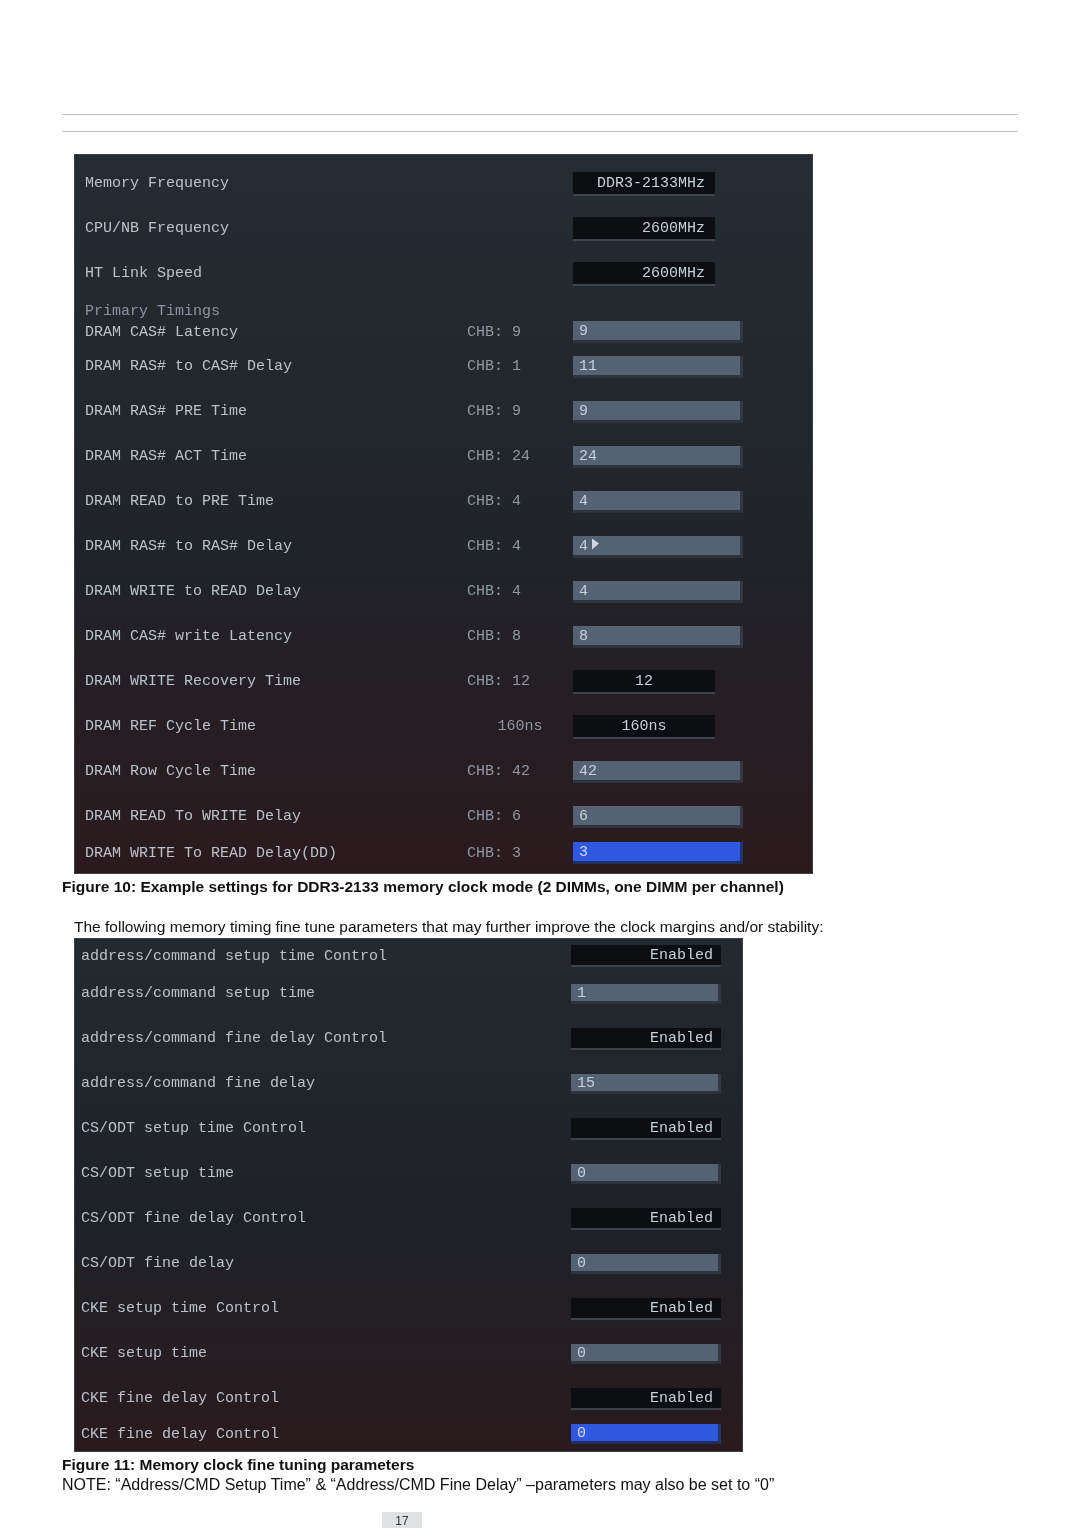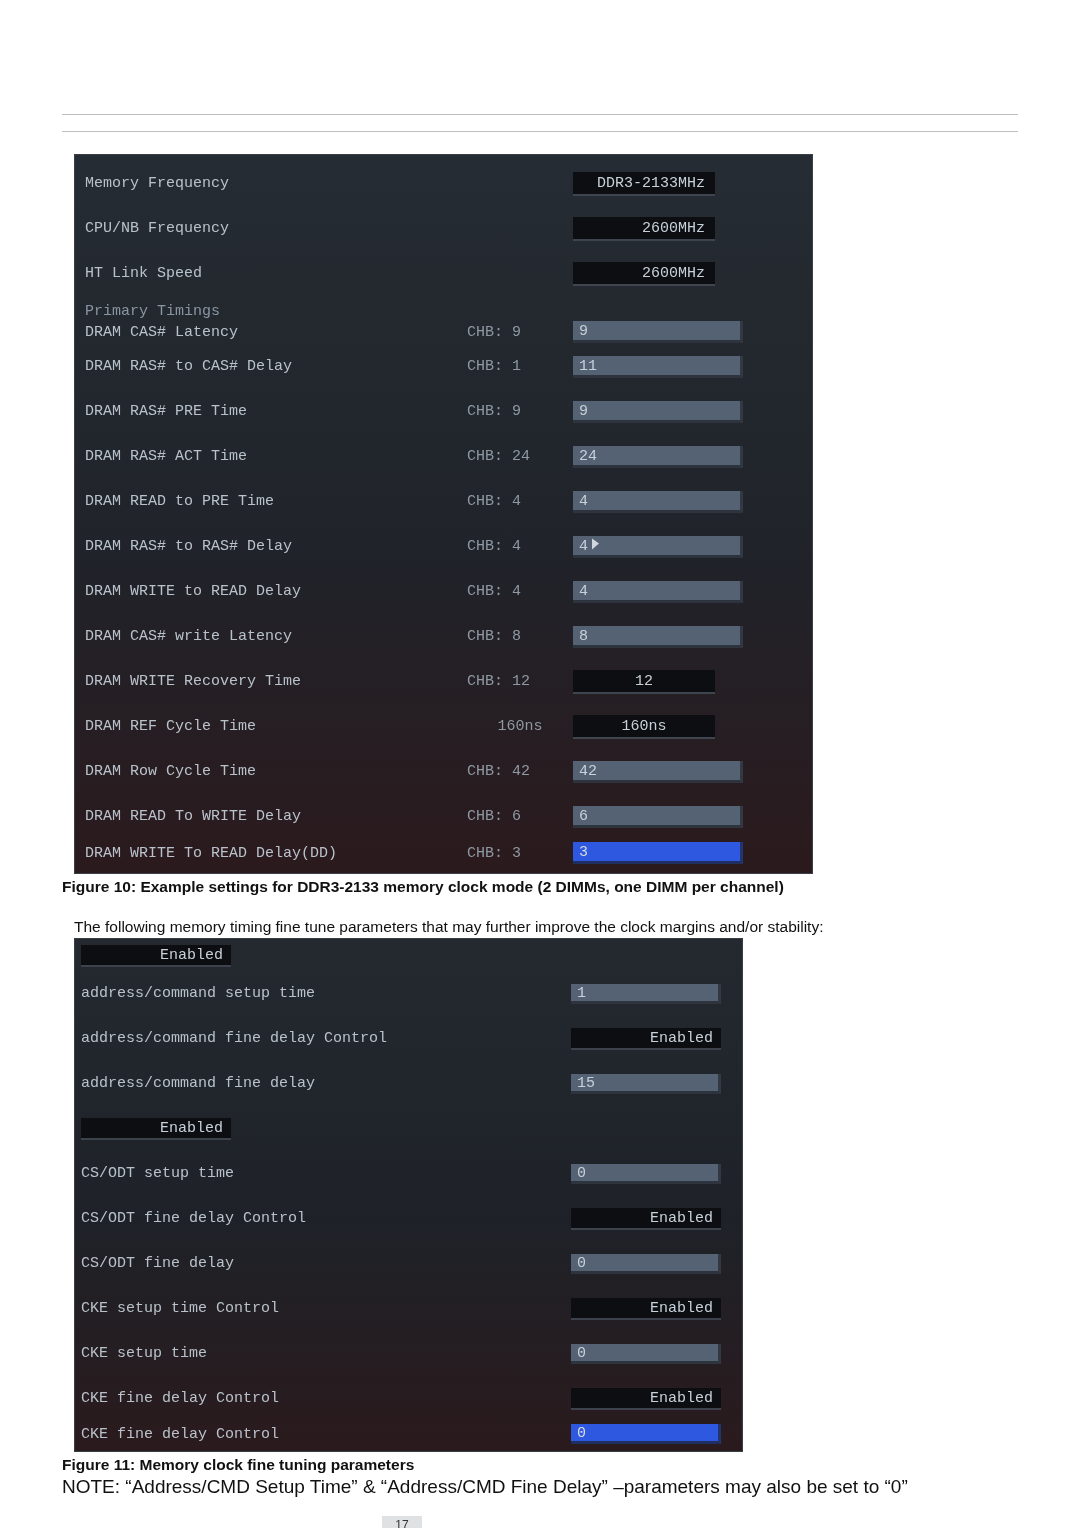--- a/index.html
+++ b/index.html
@@ -314,20 +314,21 @@
       </div>
   </div>
 
   <div class="caption">Figure 10: Example settings for DDR3-2133 memory clock mode (2 DIMMs, one DIMM per channel)</div>
 
   <div class="p">The following memory timing fine tune parameters that may further improve the clock margins and/or stability:</div>
 
   <div class="screenshot-block">
     <div class="bios2" id="bios2">
         <div class="row2 first">
+          <div class="label2">address/command setup time Control</div>
           <div class="field2">
             <div class="field-select2">Enabled</div>
           </div>
         </div>
         <div class="row2">
           <div class="label2">address/command setup time</div>
           <div class="field2">
             <div class="field-input2">1</div>
           </div>
         </div>
@@ -337,20 +338,21 @@
             <div class="field-select2">Enabled</div>
           </div>
         </div>
         <div class="row2">
           <div class="label2">address/command fine delay</div>
           <div class="field2">
             <div class="field-input2">15</div>
           </div>
         </div>
         <div class="row2">
+          <div class="label2">CS/ODT setup time Control</div>
           <div class="field2">
             <div class="field-select2">Enabled</div>
           </div>
         </div>
         <div class="row2">
           <div class="label2">CS/ODT setup time</div>
           <div class="field2">
             <div class="field-input2">0</div>
           </div>
         </div>
@@ -387,19 +389,19 @@
         <div class="row2" style="height: 26px;">
           <div class="label2">CKE fine delay Control</div>
           <div class="field2">
             <div class="field-input2 active">0</div>
           </div>
         </div>
       </div>
   </div>
 
   <div class="caption">Figure 11: Memory clock fine tuning parameters</div>
-  <div style="font-size:19px;margin-top:2px;">NOTE: “Address/CMD Setup Time” &amp; “Address/CMD Fine Delay” –parameters may also be set to “0”</div>
+  <div style="font-size:16px;margin-top:2px;">NOTE: “Address/CMD Setup Time” &amp; “Address/CMD Fine Delay” –parameters may also be set to “0”</div>
 
   <div class="pagenum-wrap">
     <span class="pagenum">17</span>
   </div>
 
 </div>
 
 </body></html>

